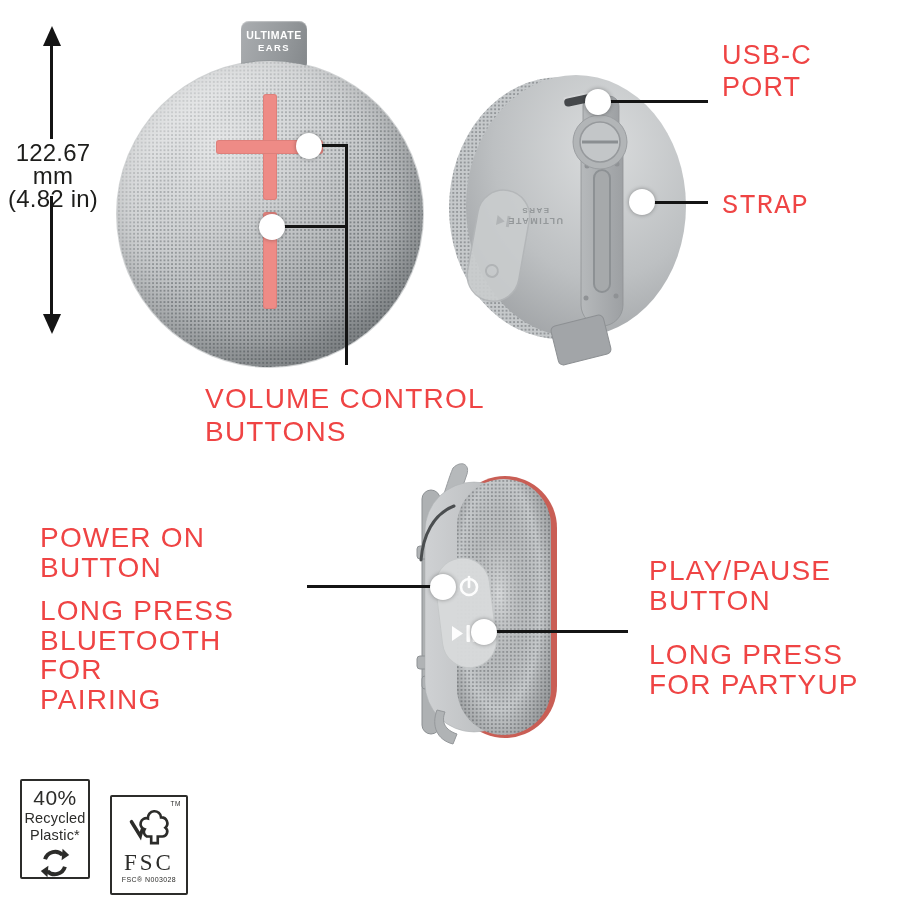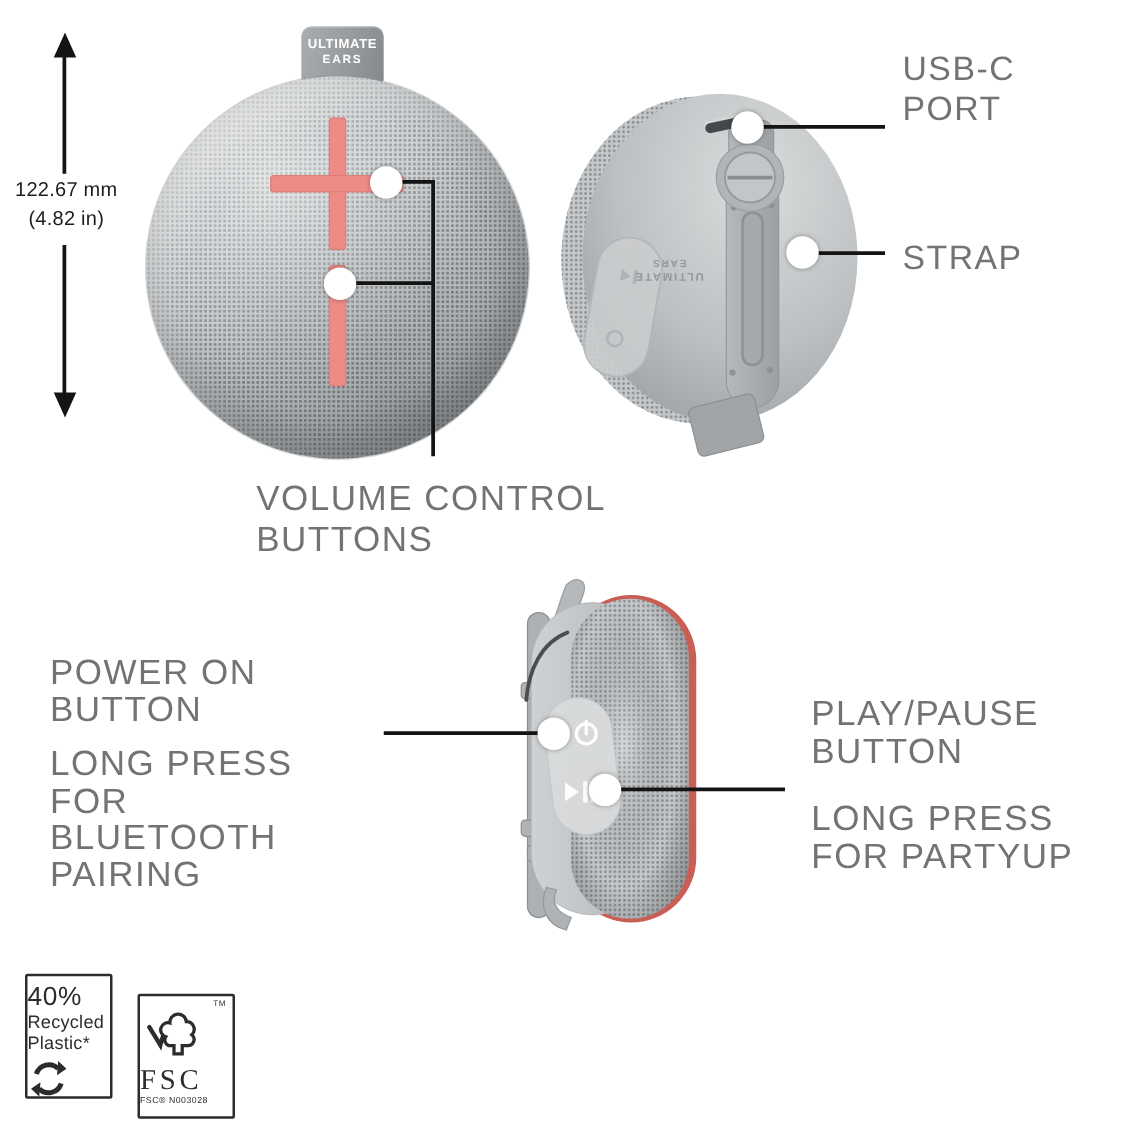--- a/index.html
+++ b/index.html
@@ -6,21 +6,21 @@
   .canvas{position:relative;width:900px;height:900px;background:#ffffff;overflow:hidden;
           font-family:"Liberation Sans",sans-serif;color:#1d1d1b;}
   .abs{position:absolute;}
 
   
   .dim-line{position:absolute;width:3px;background:#141414;}
   .arrow{position:absolute;width:0;height:0;border-left:9px solid transparent;border-right:9px solid transparent;}
   .arrow-up{border-bottom:20px solid #141414;left:43px;top:26px;}
   .arrow-down{border-top:20px solid #141414;left:43px;top:314px;}
   .dim-text{position:absolute;left:0;top:141px;width:106px;text-align:center;
-            font-size:16px;line-height:23px;letter-spacing:.2px;}
+            font-size:24px;line-height:23px;letter-spacing:.2px;}
 
   
   .tag{position:absolute;left:241px;top:21px;width:66px;height:46px;
        border-radius:8px 8px 4px 4px;text-align:center;color:#fff;
        background:linear-gradient(105deg,#aaadb0,#95999c 60%,#84888b);
        box-shadow:inset 0 1px 1px rgba(255,255,255,.35);}
   .tag-l1{font-size:10.5px;font-weight:bold;letter-spacing:.5px;margin-top:8px;}
   .tag-l2{font-size:9.5px;font-weight:bold;letter-spacing:1.4px;margin-top:1px;}
   .speaker-front{position:absolute;left:117px;top:61px;width:306px;height:306px;border-radius:50%;
     background-color:#c5c8ca;
@@ -38,32 +38,32 @@
   .plus-v{left:263px;top:94px;width:13.5px;height:106px;}
   .plus-h{left:216px;top:140px;width:107px;height:13.5px;}
   .minus-v{left:263px;top:212px;width:13.5px;height:97px;}
 
   
   .cdot{position:absolute;width:26px;height:26px;border-radius:50%;background:#fff;
         box-shadow:0 0 4px rgba(0,0,0,.35);}
   .cline{position:absolute;background:#141414;}
 
   
-  .lbl{position:absolute;font-size:27px;line-height:32px;letter-spacing:1.2px;color:#737373;}
+  .lbl{position:absolute;font-size:27px;line-height:32px;letter-spacing:1.2px;color:#ef4444;}
   .lbl-volume{left:205px;top:382px;font-size:28px;line-height:33px;}
   .lbl-usb{left:722px;top:39px;}
-  .lbl-strap{left:722px;top:190px;}
+  .lbl-strap{left:722px;top:190px;font-family:Liberation Mono, monospace;}
   .lbl-power{left:40px;top:523px;width:244px;font-size:28px;line-height:29.5px;}
   .lbl-play{left:649px;top:556px;font-size:28px;line-height:30px;}
   .lbl-gap{margin-top:14px;}
   .lbl-gap2{margin-top:24px;}
 
   
   .badge{position:absolute;top:779px;height:100px;border:2.5px solid #2c2c2a;border-radius:2px;
-         background:#fff;text-align:left;color:#2c2c2a;box-sizing:border-box;}
+         background:#fff;text-align:center;color:#2c2c2a;box-sizing:border-box;}
   .badge-recycled{left:20px;width:70px;}
   .badge-fsc{left:110px;width:78px;margin-top:16px;}
   .b1-pct{font-size:21px;margin-top:5px;letter-spacing:.5px;}
   .b1-line{font-size:14.5px;line-height:17px;letter-spacing:.2px;}
   .fsc-tm{position:absolute;right:5px;top:3px;font-size:6.5px;letter-spacing:.5px;}
   .fsc-word{font-family:"Liberation Serif",serif;font-size:23px;letter-spacing:3px;line-height:22px;}
   .fsc-license{font-size:7px;letter-spacing:.4px;margin-top:2px;}
 
   svg text{font-family:"Liberation Sans",sans-serif;}
 </style>
@@ -189,22 +189,22 @@
     <rect x="71.5" y="165" width="3.6" height="17" rx="1" fill="#fdfdfd"></rect>
     <rect x="77.5" y="165" width="3.6" height="17" rx="1" fill="#fdfdfd"></rect>
   </svg>
 
   <div class="cline" style="left:307px;top:585px;width:125px;height:3px;"></div>
   <div class="cdot" style="left:430px;top:574px;"></div>
   <div class="lbl lbl-power">
     <div>POWER ON</div>
     <div>BUTTON</div>
     <div class="lbl-gap">LONG PRESS</div>
+    <div>BLUETOOTH</div>
     <div>FOR</div>
-    <div>BLUETOOTH</div>
     <div>PAIRING</div>
   </div>
 
   <div class="cline" style="left:483px;top:630px;width:145px;height:3px;"></div>
   <div class="cdot" style="left:471px;top:619px;"></div>
   <div class="lbl lbl-play">
     <div>PLAY/PAUSE</div>
     <div>BUTTON</div>
     <div class="lbl-gap2">LONG PRESS</div>
     <div>FOR PARTYUP</div>

